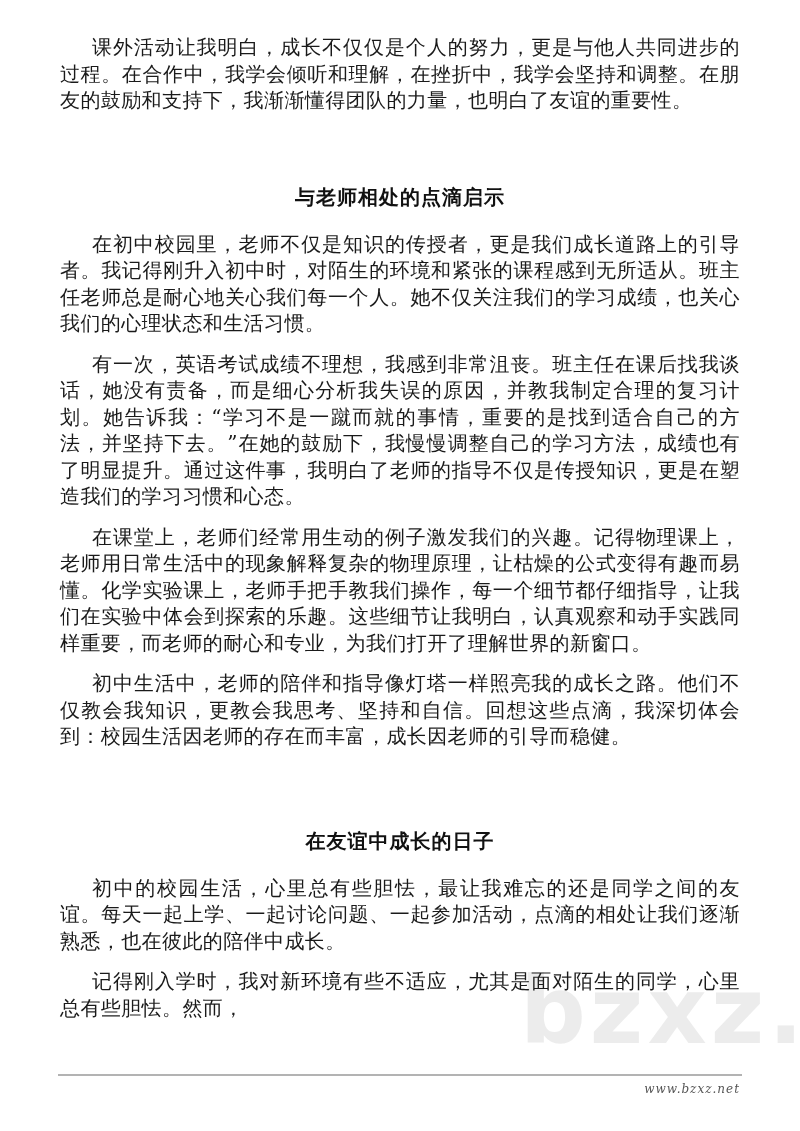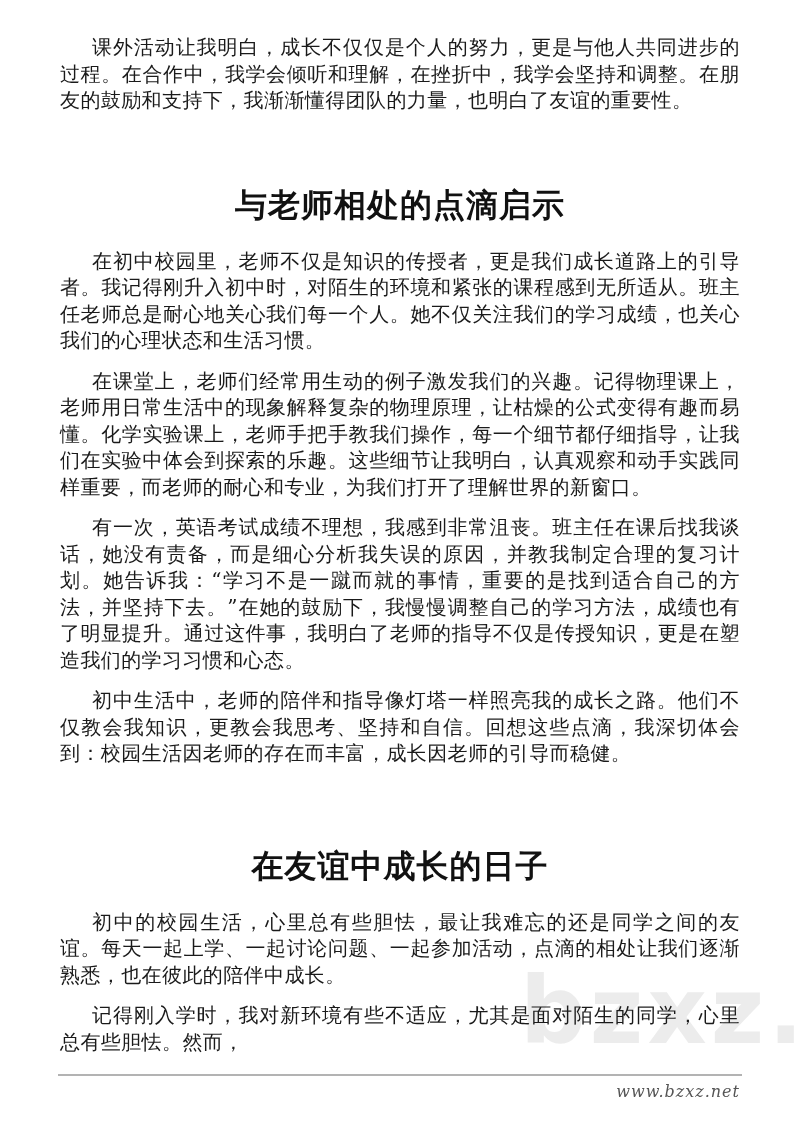--- a/index.html
+++ b/index.html
@@ -2,43 +2,43 @@
 <html><head>
 <meta charset="utf-8">
 <style>
   html, body { margin: 0; padding: 0; background: #ffffff; }
   body { width: 800px; height: 1131px; position: relative; overflow: hidden;
          font-family: "DejaVu Serif", "Liberation Serif", serif; color: #1a1a1a; }
   .page { position: absolute; left: 60px; top: 34px; width: 680px; }
   p.para { margin: 0 0 14px 0; font-size: 20px; line-height: 26.5px; text-indent: 32px;
            text-align: justify; letter-spacing: 0.4px; }
   h2.section-title { font-family: "DejaVu Sans", "Liberation Sans", sans-serif; font-weight: bold;
-           font-size: 32px; text-align: center; margin: 0; color: #111; letter-spacing: 1px; }
+           font-size: 20px; text-align: center; margin: 0; color: #111; letter-spacing: 1px; }
   .sec1-title { margin-top: 70px !important; margin-bottom: 20px !important; }
   .sec2-title { margin-top: 78px !important; margin-bottom: 20px !important; }
   .footer-rule { position: absolute; left: 58px; top: 1074px; width: 684px; height: 2px; background: #b3b3b3; }
   .footer-url { position: absolute; right: 60px; top: 1082px; font-family: "DejaVu Serif", serif;
-           font-style: italic; font-size: 16px; color: #555; letter-spacing: 1px; }
+           font-style: italic; font-size: 12px; color: #555; letter-spacing: 1px; }
   .watermark { position: absolute; left: 520px; top: 958px; font-family: "DejaVu Sans", sans-serif;
            font-weight: bold; font-size: 92px; color: rgba(200,200,200,0.35); letter-spacing: 4px;
            pointer-events: none; z-index: 0; }
   .page { z-index: 1; }
 </style>
 </head>
 <body>
 
 <div class="watermark">bzxz.net</div>
 
 <div class="page">
   <p class="para">课外活动让我明白，成长不仅仅是个人的努力，更是与他人共同进步的过程。在合作中，我学会倾听和理解，在挫折中，我学会坚持和调整。在朋友的鼓励和支持下，我渐渐懂得团队的力量，也明白了友谊的重要性。</p>
 
   <h2 class="section-title sec1-title">与老师相处的点滴启示</h2>
   <p class="para">在初中校园里，老师不仅是知识的传授者，更是我们成长道路上的引导者。我记得刚升入初中时，对陌生的环境和紧张的课程感到无所适从。班主任老师总是耐心地关心我们每一个人。她不仅关注我们的学习成绩，也关心我们的心理状态和生活习惯。</p>
+  <p class="para">有一次，英语考试成绩不理想，我感到非常沮丧。班主任在课后找我谈话，她没有责备，而是细心分析我失误的原因，并教我制定合理的复习计划。她告诉我：“学习不是一蹴而就的事情，重要的是找到适合自己的方法，并坚持下去。”在她的鼓励下，我慢慢调整自己的学习方法，成绩也有了明显提升。通过这件事，我明白了老师的指导不仅是传授知识，更是在塑造我们的学习习惯和心态。</p>
   <p class="para">在课堂上，老师们经常用生动的例子激发我们的兴趣。记得物理课上，老师用日常生活中的现象解释复杂的物理原理，让枯燥的公式变得有趣而易懂。化学实验课上，老师手把手教我们操作，每一个细节都仔细指导，让我们在实验中体会到探索的乐趣。这些细节让我明白，认真观察和动手实践同样重要，而老师的耐心和专业，为我们打开了理解世界的新窗口。</p>
-  <p class="para">有一次，英语考试成绩不理想，我感到非常沮丧。班主任在课后找我谈话，她没有责备，而是细心分析我失误的原因，并教我制定合理的复习计划。她告诉我：“学习不是一蹴而就的事情，重要的是找到适合自己的方法，并坚持下去。”在她的鼓励下，我慢慢调整自己的学习方法，成绩也有了明显提升。通过这件事，我明白了老师的指导不仅是传授知识，更是在塑造我们的学习习惯和心态。</p>
   <p class="para">初中生活中，老师的陪伴和指导像灯塔一样照亮我的成长之路。他们不仅教会我知识，更教会我思考、坚持和自信。回想这些点滴，我深切体会到：校园生活因老师的存在而丰富，成长因老师的引导而稳健。</p>
 
   <h2 class="section-title sec2-title">在友谊中成长的日子</h2>
   <p class="para">初中的校园生活，心里总有些胆怯，最让我难忘的还是同学之间的友谊。每天一起上学、一起讨论问题、一起参加活动，点滴的相处让我们逐渐熟悉，也在彼此的陪伴中成长。</p>
   <p class="para">记得刚入学时，我对新环境有些不适应，尤其是面对陌生的同学，心里总有些胆怯。然而，</p>
 </div>
 
 <div class="footer-rule"></div>
 <div class="footer-url">www.bzxz.net</div>
 

